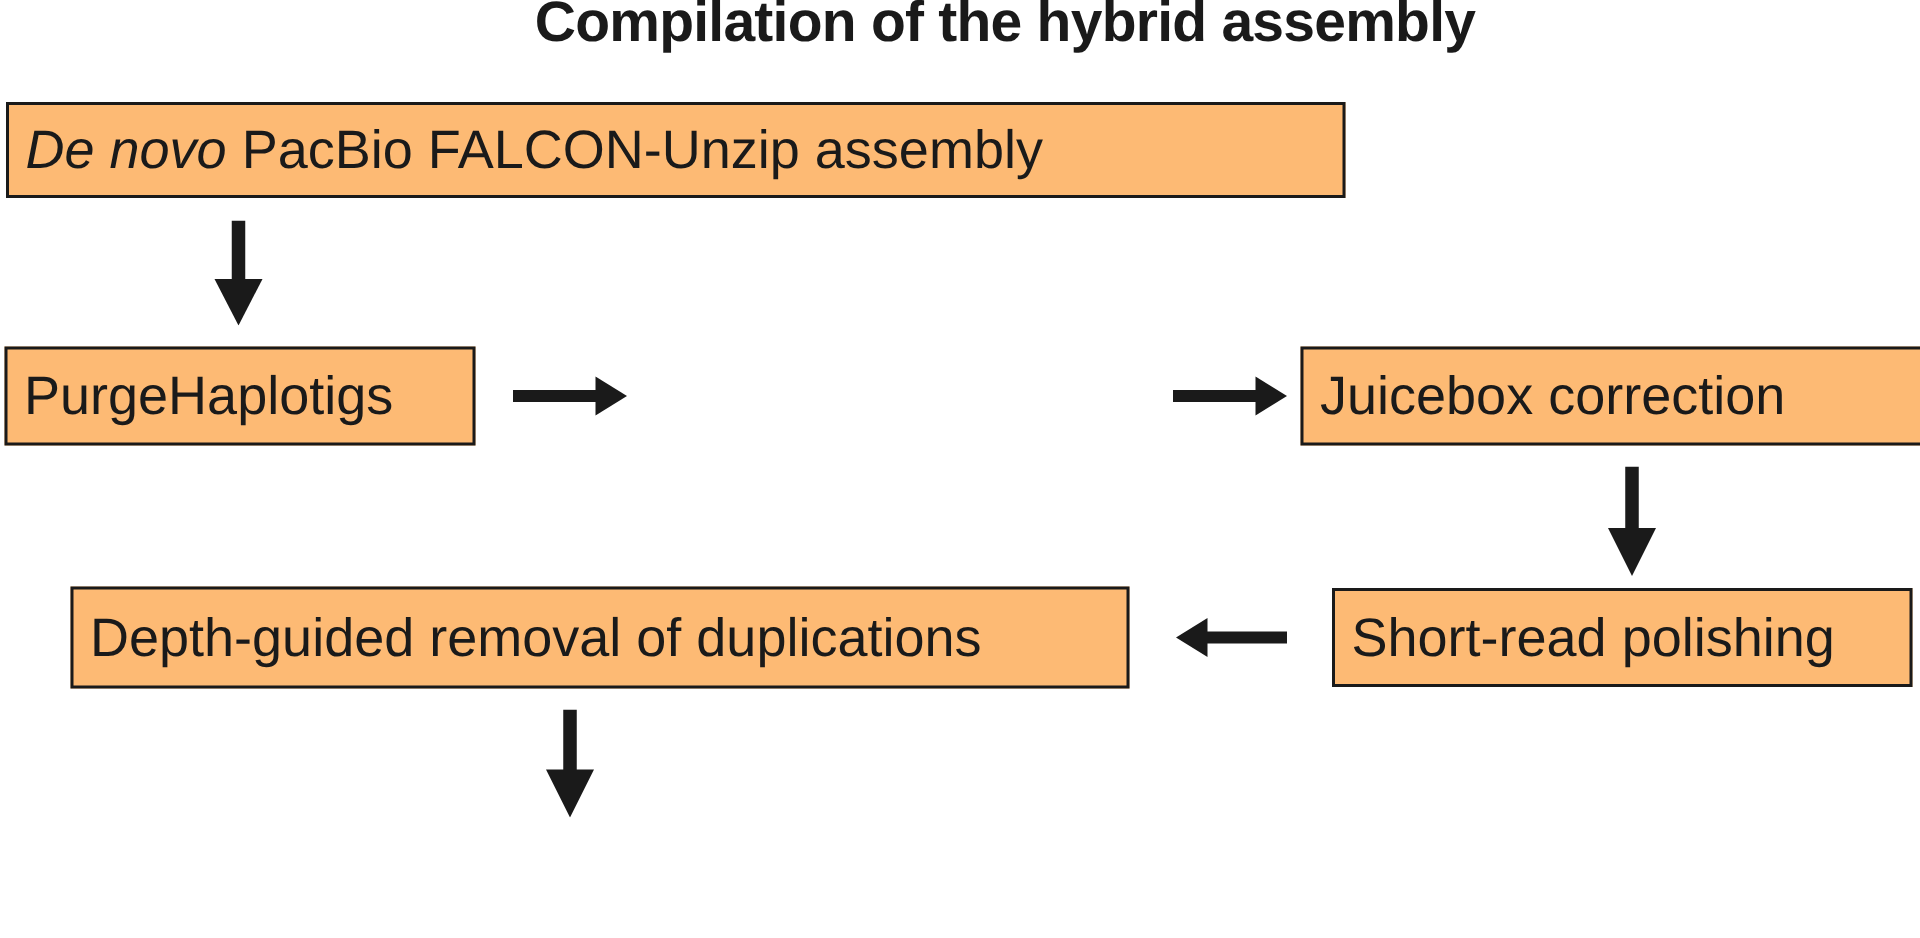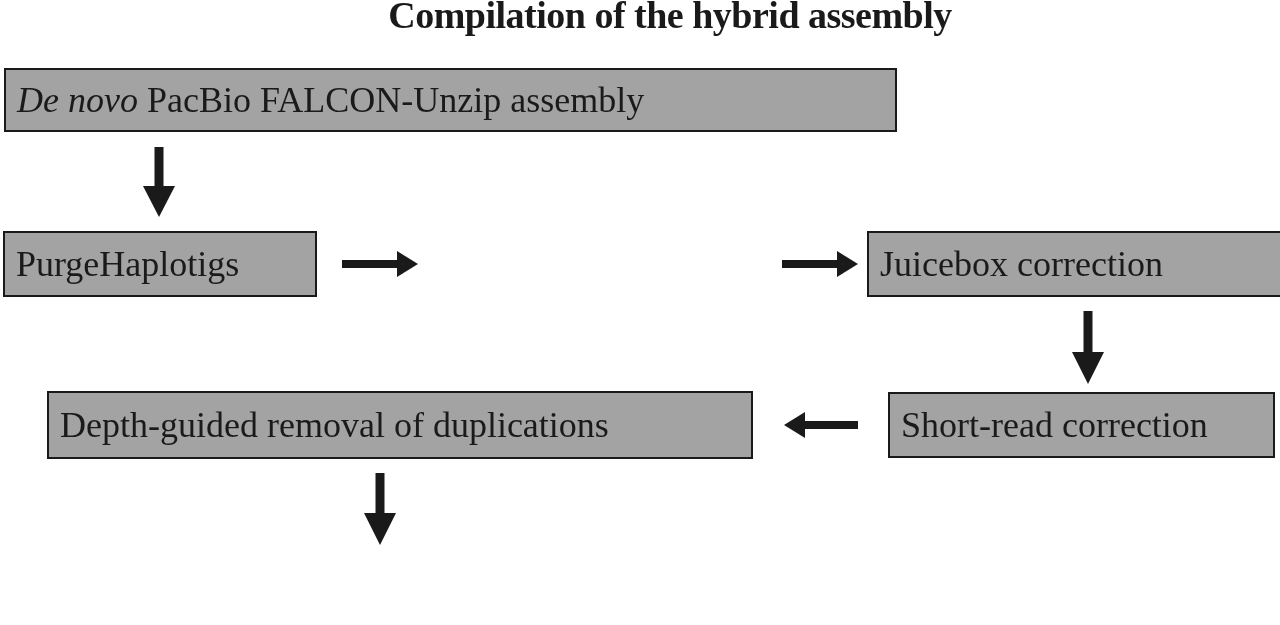--- a/index.html
+++ b/index.html
@@ -5,40 +5,40 @@
   html, body {
     margin: 0;
     padding: 0;
     background: #ffffff;
   }
   #figure {
     position: relative;
     width: 1280px;
     height: 625px;
     background: #ffffff;
-    font-family: Liberation Serif, serif;
+    font-family: Liberation Sans, sans-serif;
     color: #1a1a1a;
     overflow: hidden;
   }
   .title {
     position: absolute;
     top: -6px;
     left: 30px;
     width: 1280px;
     text-align: center;
     font-size: 38px;
     font-weight: bold;
     line-height: 42px;
     letter-spacing: -0.5px;
     white-space: nowrap;
   }
   .node {
     position: absolute;
     box-sizing: border-box;
-    background: #a3a3a3;
+    background: #fdba74;
     border: 2.5px solid #1a1a1a;
     display: flex;
     align-items: center;
     padding-left: 11px;
     padding-right: 6px;
     font-size: 36px;
     white-space: nowrap;
     overflow: hidden;
   }
   .node .italic {
@@ -121,21 +121,21 @@
   </div>
 
   <span class="arrow" id="arrow-5">
     <svg width="74" height="30" viewBox="0 0 74 30">
       <polygon points="21,2 21,28 0,15" fill="#1a1a1a"></polygon>
       <rect x="19" y="11" width="55" height="8" fill="#1a1a1a"></rect>
     </svg>
   </span>
 
   <div class="node" id="node-polish">
-    <span>Short-read correction</span>
+    <span>Short-read polishing</span>
   </div>
 
   <span class="arrow" id="arrow-6">
     <svg width="36" height="72" viewBox="0 0 36 72">
       <rect x="13.5" y="0" width="9" height="44" fill="#1a1a1a"></rect>
       <polygon points="2,40 34,40 18,72" fill="#1a1a1a"></polygon>
     </svg>
   </span>
 
 

